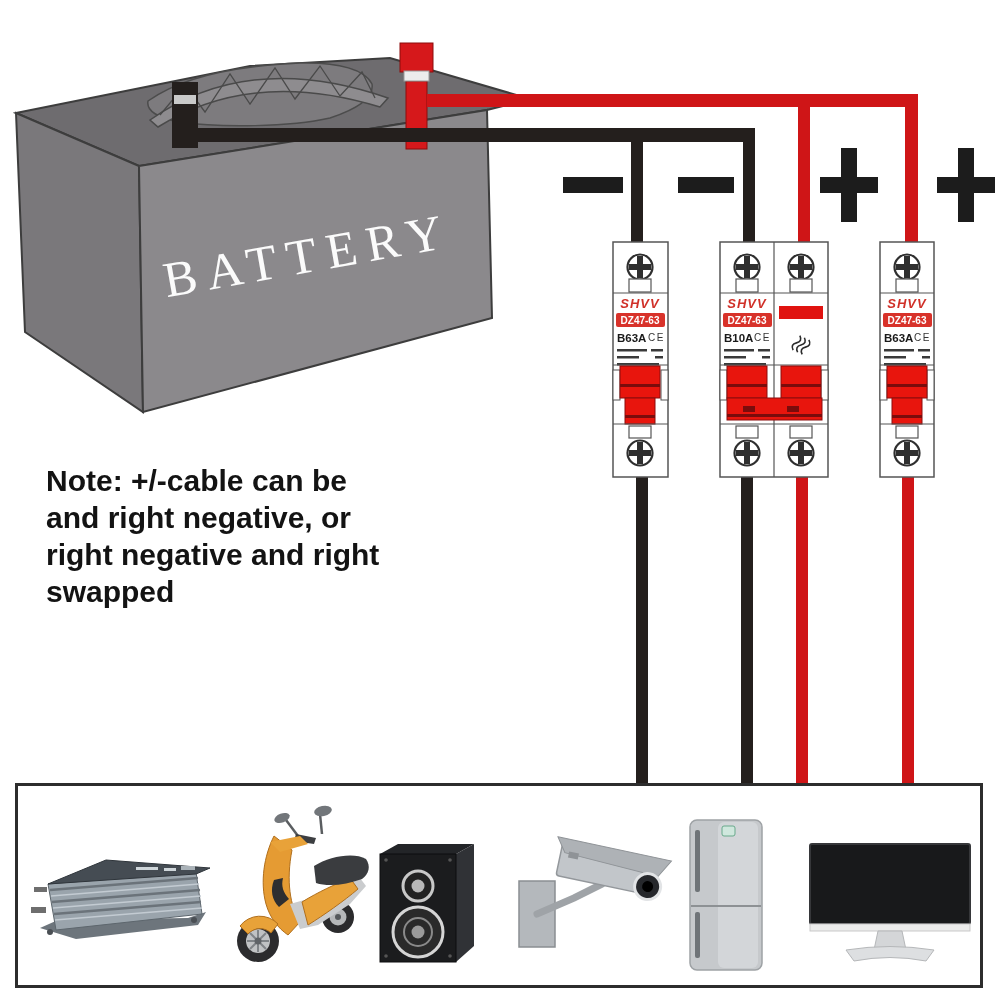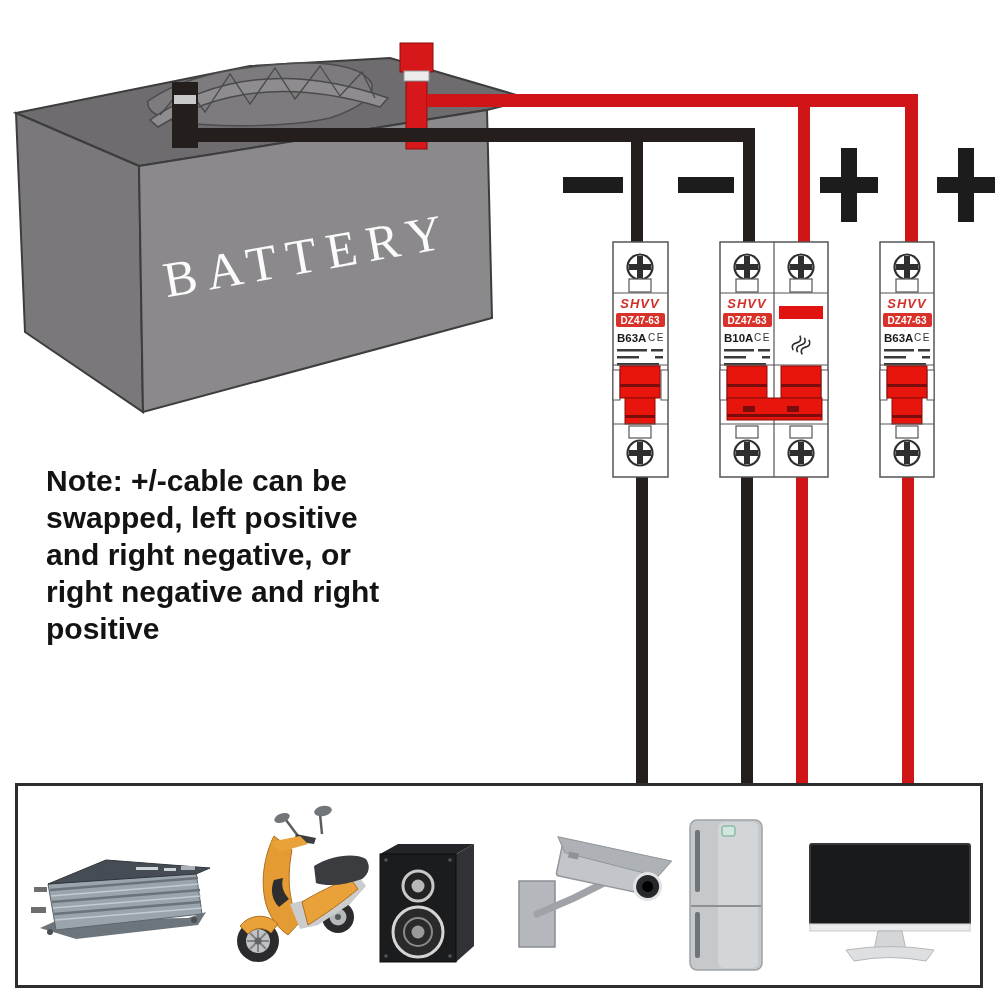--- a/index.html
+++ b/index.html
@@ -205,24 +205,23 @@
       <rect x="896" y="426" width="22" height="12" fill="#fff" stroke="#555" stroke-width="1.2"></rect>
       <g>
         <circle cx="907" cy="453" r="12.5" fill="#fff" stroke="#2f2f2f" stroke-width="2.2"></circle>
         <path d="M896,453 H918 M907,442 V464" stroke="#2f2f2f" stroke-width="6"></path>
       </g>
     </g>
   </svg>
 
   <div class="note">
     <div>Note: +/-cable can be</div>
-    <div>swapped, left positive</div>
     <div>and right negative, or</div>
     <div>right negative and right</div>
-    <div>positive</div>
+    <div>swapped</div>
   </div>
 
   <div class="footer">
     <svg width="962" height="199" viewBox="0 0 962 199">
 
       <g>
         <path d="M22,142 L58,153 L180,139 L188,126 L170,132 L40,134 Z" fill="#6d757c"></path>
         <circle cx="32" cy="146" r="3" fill="#4a4f54"></circle>
         <circle cx="176" cy="134" r="3" fill="#4a4f54"></circle>
         <path d="M30,98 L178,86 L184,128 L38,144 Z" fill="#9aa4ac" stroke="#5d666d" stroke-width="1"></path>

